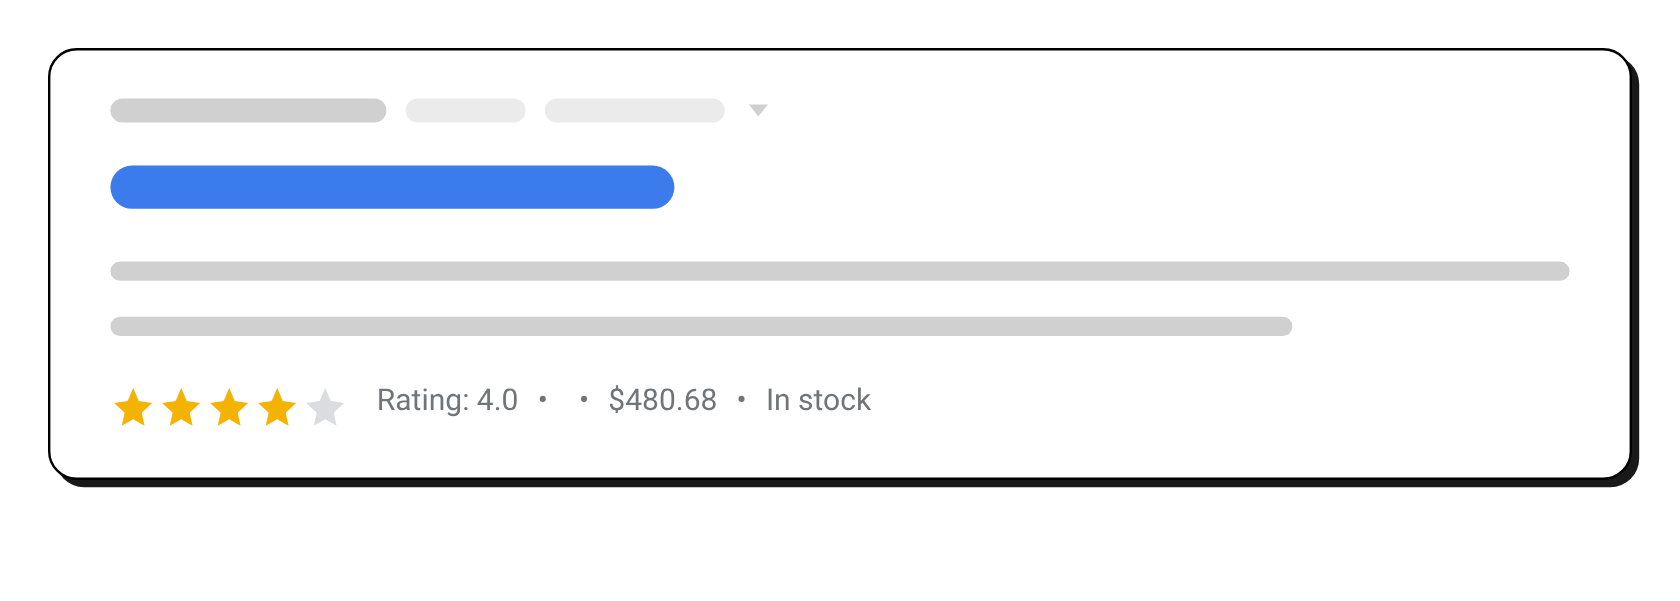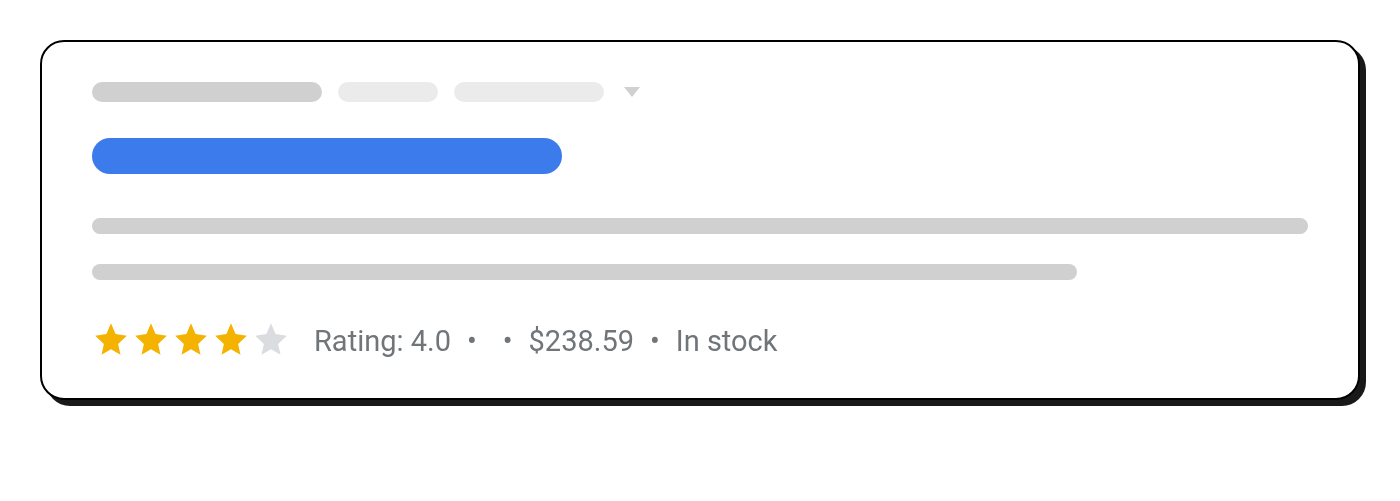--- a/index.html
+++ b/index.html
@@ -78,24 +78,24 @@
     .desc-line-1 {
       width: 100%;
     }
     
     .desc-line-2 {
       width: 81%;
     }
     
     .rating-row {
       display: flex;
-      align-items: flex-end;
+      align-items: flex-start;
       gap: 6px;
       margin-top: 40px;
-      font-size: 29px;
+      font-size: 25px;
       color: #70757a;
     }
     
     .stars {
       display: flex;
       gap: 2px;
       margin-right: 18px;
     }
     
     .star {
@@ -151,18 +151,18 @@
       <svg class="star" viewBox="0 0 24 24">
           <path class="star-filled" d="M12 2l2.9 6.9L22 10l-5.5 5.1L18 22l-6-3.5L6 22l1.5-6.9L2 10l7.1-1.1z"></path>
         </svg>
       <svg class="star" viewBox="0 0 24 24">
           <path class="star-empty" d="M12 2l2.9 6.9L22 10l-5.5 5.1L18 22l-6-3.5L6 22l1.5-6.9L2 10l7.1-1.1z"></path>
         </svg>
     </div>
     <span class="rating-text">Rating: 4.0</span>
     <span class="separator">•</span>
     <span class="separator">•</span>
-    <span class="rating-text">$238.59</span>
+    <span class="rating-text">$480.68</span>
     <span class="separator">•</span>
     <span class="rating-text">In stock</span>
   </div>
 
 </div>
 
 </body></html>

